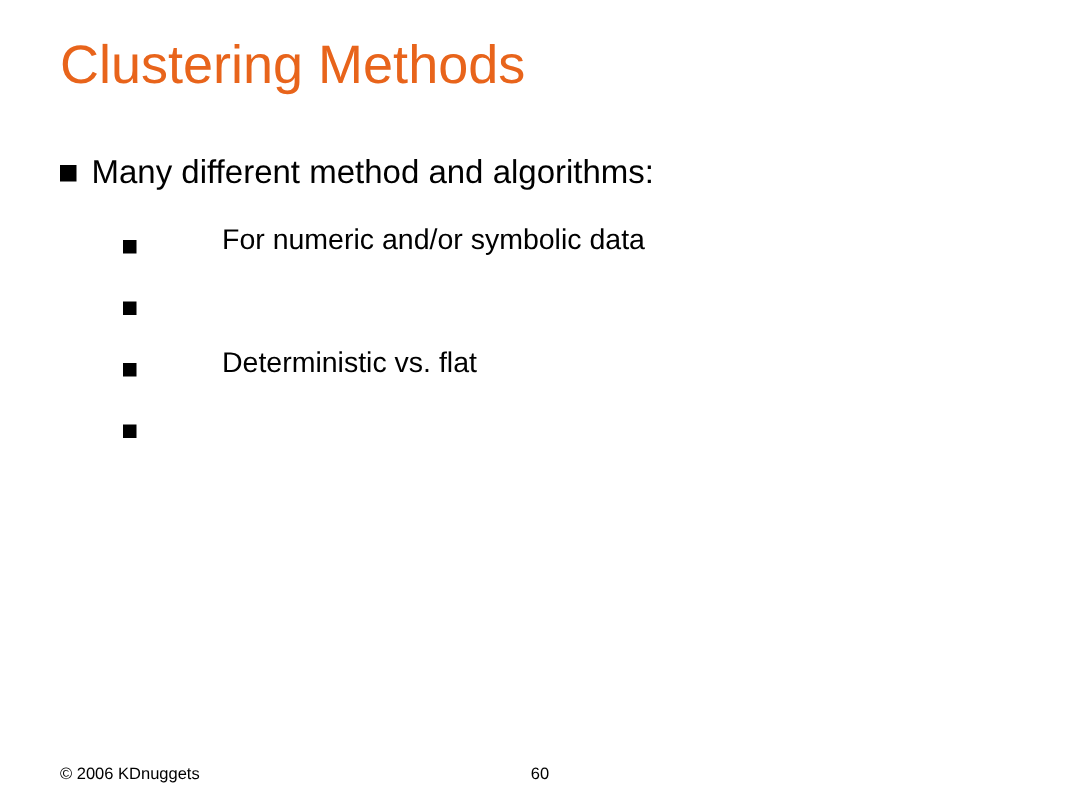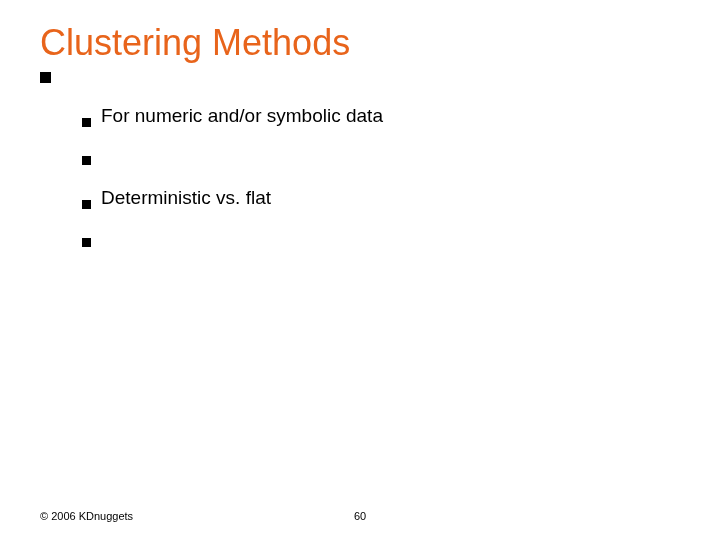--- a/index.html
+++ b/index.html
@@ -14,20 +14,21 @@
     .slide {
       width: 100%;
       height: 100%;
       padding: 20px 40px 20px 40px;
       position: relative;
     }
     .title {
       font-size: 36px;
       color: #E8641B;
       font-weight: normal;
+      margin-bottom: 38px;
       margin-top: 2px;
       letter-spacing: 0px;
     }
     .bullet-l1 {
       display: flex;
       align-items: flex-start;
       margin-bottom: 22px;
     }
     .bullet-l1 .marker {
       width: 11px;
@@ -36,23 +37,24 @@
       margin-right: 10px;
       margin-top: 8px;
       flex-shrink: 0;
     }
     .bullet-l1 .text {
       font-size: 22px;
       color: #000000;
     }
     .bullet-l2 {
       display: flex;
-      align-items: flex-end;
+      align-items: center;
       margin-left: 42px;
       margin-bottom: 22px;
+      gap: 47px;
     }
     .bullet-l2 .marker {
       width: 9px;
       height: 9px;
       background: #000000;
       margin-right: 10px;
       margin-top: 7px;
       flex-shrink: 0;
     }
     .bullet-l2 .text {
@@ -77,20 +79,21 @@
     }
   </style>
 </head>
 <body>
 
 <div class="slide">
   <h1 class="title">Clustering Methods</h1>
 
   <div class="bullet-l1">
     <span class="marker"></span>
+    <span class="text">Many different method and algorithms:</span>
   </div>
 
   <div class="bullet-l2">
     <span class="marker"></span>
     <span class="text">For numeric and/or symbolic data</span>
   </div>
 
 
   <div class="bullet-l2">
     <span class="marker"></span>

